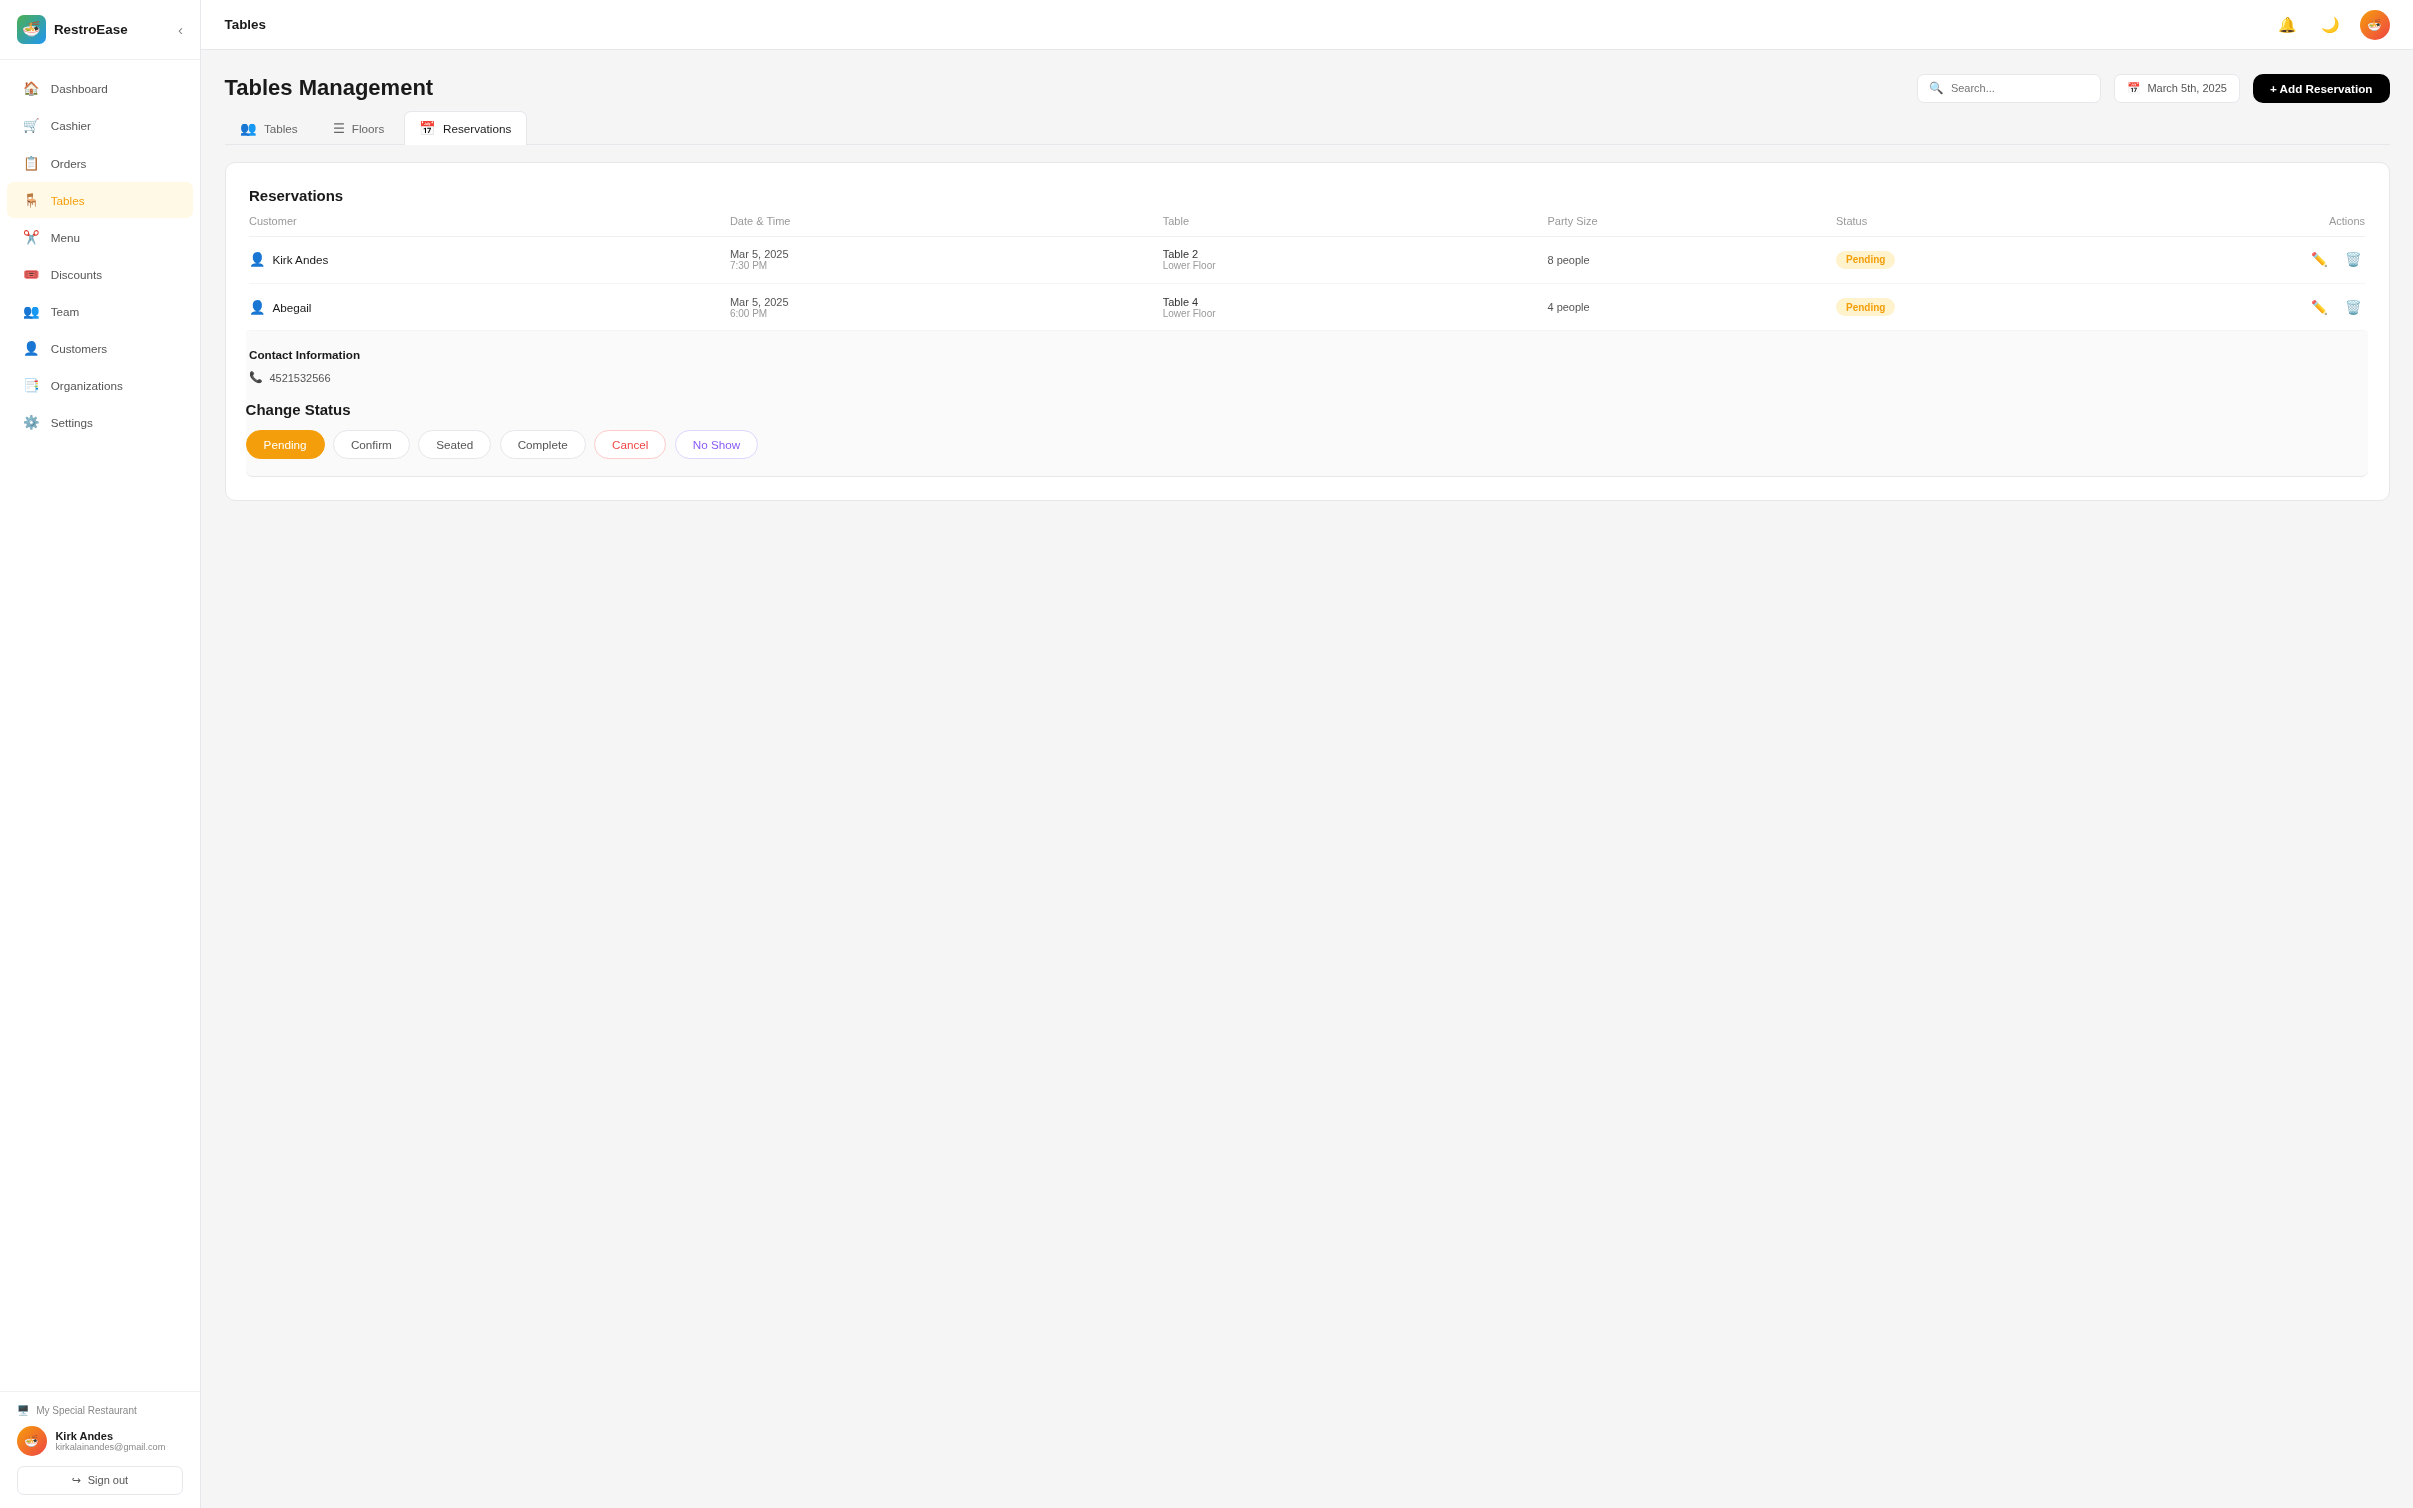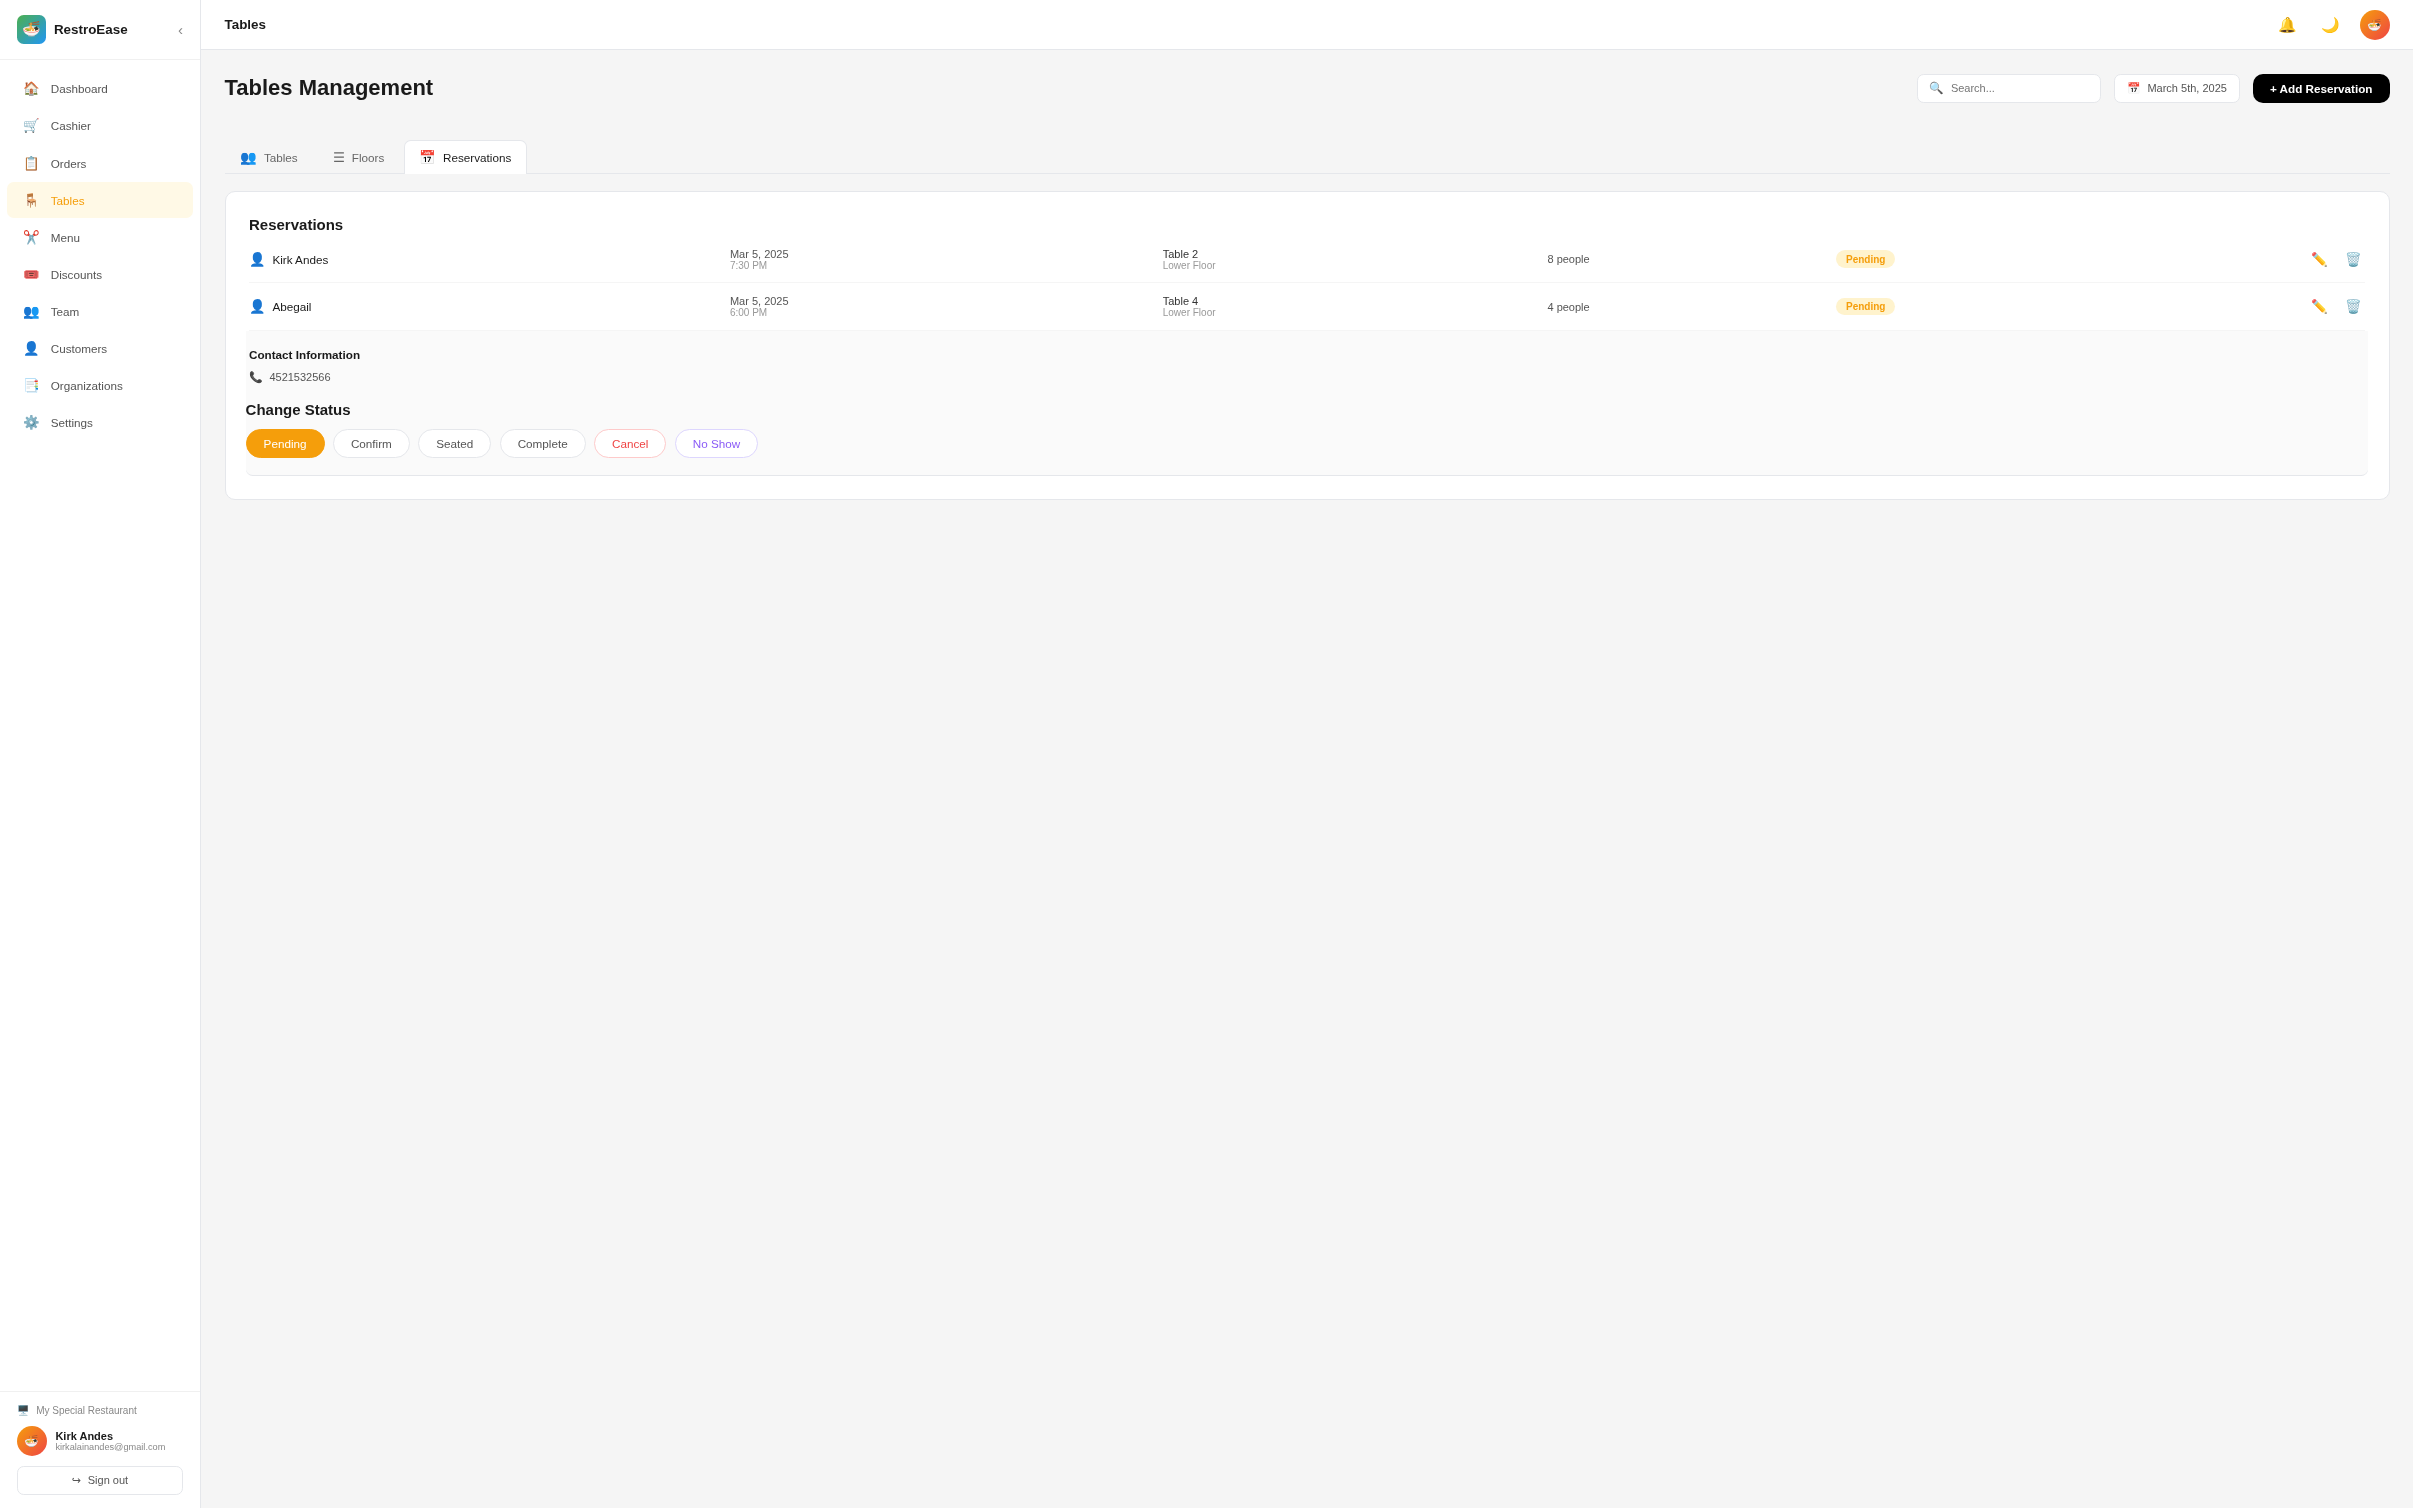--- a/index.html
+++ b/index.html
@@ -32,21 +32,21 @@
     
     .header { background: #fff; border-bottom: 0.8px solid #e5e7eb; padding: 0 23.5px; height: 50px; display: flex; align-items: center; gap: 13.4px; flex-shrink: 0; }
     .header-title { font-size: 13.4px; font-weight: 600; color: #1a1a1a; flex: 1; }
     .header-icons { display: flex; align-items: center; gap: 13.4px; }
     .header-icon { width: 30px; height: 30px; border-radius: 50%; display: flex; align-items: center; justify-content: center; cursor: pointer; color: #555; font-size: 15px; }
     .header-avatar { width: 30px; height: 30px; border-radius: 50%; background: linear-gradient(135deg, #f59e0b, #ef4444); display: flex; align-items: center; justify-content: center; font-size: 11.7px; cursor: pointer; }
 
     
     .content { flex: 1; padding: 23.5px; overflow-y: auto; }
 
-    .page-header { display: flex; align-items: center; gap: 13.4px; margin-bottom: 37px; }
+    .page-header { display: flex; align-items: center; gap: 13.4px; margin-bottom: 8px; }
     .page-title { font-size: 22px; font-weight: 700; color: #1a1a1a; flex: 1; }
     .search-box { display: flex; align-items: center; gap: 6.7px; border: 0.8px solid #e5e7eb; border-radius: 6.7px; padding: 6.7px 11.7px; background: #fff; width: 184px; }
     .search-box input { border: none; outline: none; font-size: 11px; color: #888; width: 100%; }
     .date-picker { display: flex; align-items: center; gap: 6.7px; border: 0.8px solid #e5e7eb; border-radius: 6.7px; padding: 6.7px 11.7px; background: #fff; cursor: pointer; font-size: 11px; color: #555; }
     .add-btn { background: #000000; color: #fff; border: none; border-radius: 10px; padding: 8.4px 17px; font-size: 11.7px; font-weight: 600; cursor: pointer; display: flex; align-items: center; gap: 5px; white-space: nowrap; }
 
     
     .tabs { display: flex; gap: 3.4px; margin-bottom: 17px; border-bottom: 0.8px solid #e5e7eb; padding-bottom: 0; }
     .tab { display: flex; align-items: center; gap: 6.7px; padding: 8.4px 15px; cursor: pointer; font-size: 11.7px; font-weight: 500; color: #666; border-radius: 6.7px 6.7px 0 0; border: 0.8px solid transparent; border-bottom: none; transition: all 0.15s; }
     .tab.active { background: #fff; color: #1a1a1a; border-color: #e5e7eb; border-bottom-color: #fff; margin-bottom: -0.8px; }
@@ -207,20 +207,28 @@
         <span class="tab-icon">📅</span>
         <span>Reservations</span>
       </div>
     </div>
 
     <div class="card">
       <div class="card-title">Reservations</div>
 
       <div class="table-wrapper">
 
+        <div class="table-header">
+          <div class="table-header-cell">Customer</div>
+          <div class="table-header-cell">Date &amp; Time</div>
+          <div class="table-header-cell">Table</div>
+          <div class="table-header-cell">Party Size</div>
+          <div class="table-header-cell">Status</div>
+          <div class="table-header-cell" style="text-align:right;">Actions</div>
+        </div>
 
         <div class="table-row">
           <div class="customer-cell">
             <span class="customer-icon">👤</span>
             <span>Kirk Andes</span>
           </div>
           <div class="date-cell">
             <div>Mar 5, 2025</div>
             <div class="time">7:30 PM</div>
           </div>

